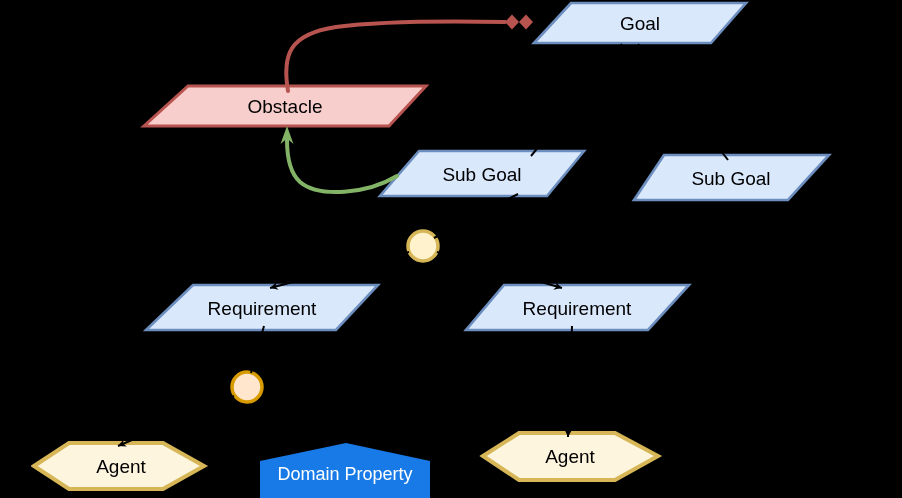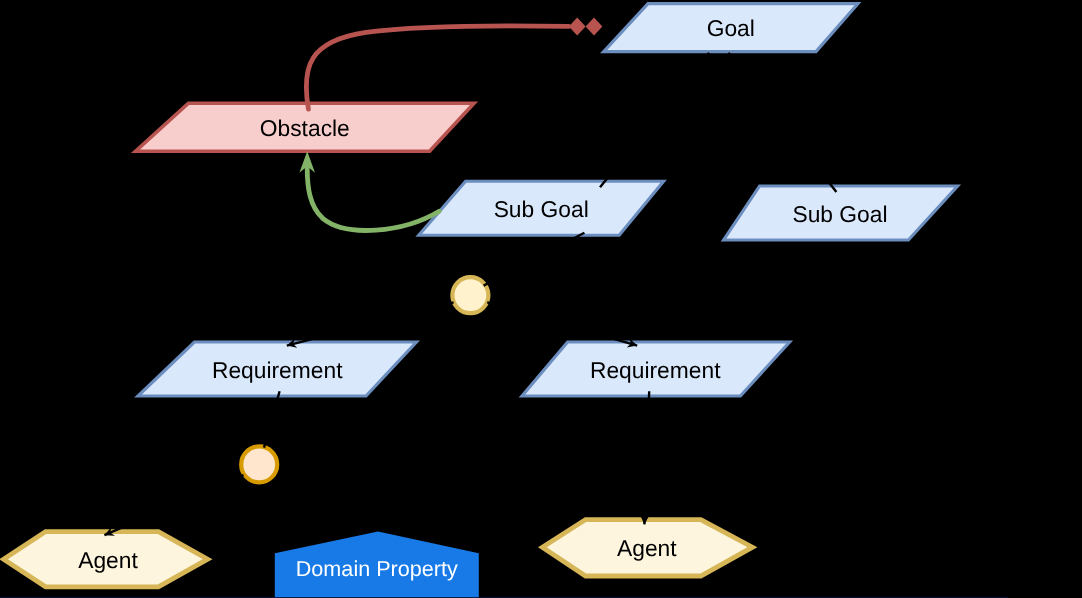--- a/index.html
+++ b/index.html
@@ -1,16 +1,16 @@
 <!DOCTYPE html>
 <html><head>
 <meta charset="utf-8">
 <style>
   html,body{margin:0;padding:0;background:#000;}
-  .stage{position:relative;width:840px;height:498px;background:#1d4ed8;overflow:hidden;}
+  .stage{position:relative;width:840px;height:498px;background:#4d7c0f;overflow:hidden;margin-left:31px;}
   svg{display:block;}
   text.lbl{font-family:"Liberation Sans","DejaVu Sans",sans-serif;font-size:19px;fill:#000000;}
   text.lbl-white{font-family:"Liberation Sans","DejaVu Sans",sans-serif;font-size:18px;fill:#ffffff;}
   .node-blue{fill:#dae8fc;stroke:#6c8ebf;stroke-width:2.6;}
   .node-red{fill:#f8cecc;stroke:#b85450;stroke-width:3;}
   .node-agent{fill:#fdf5dd;stroke:#d6b656;stroke-width:4;}
   .node-domain{fill:#177ae7;stroke:none;}
   .circle-yellow{fill:#fff2cc;stroke:#d6b656;stroke-width:3.5;}
   .circle-orange{fill:#ffe6cc;stroke:#d79b00;stroke-width:3.5;}
   .edge-black{stroke:#000000;stroke-width:2;fill:none;}

